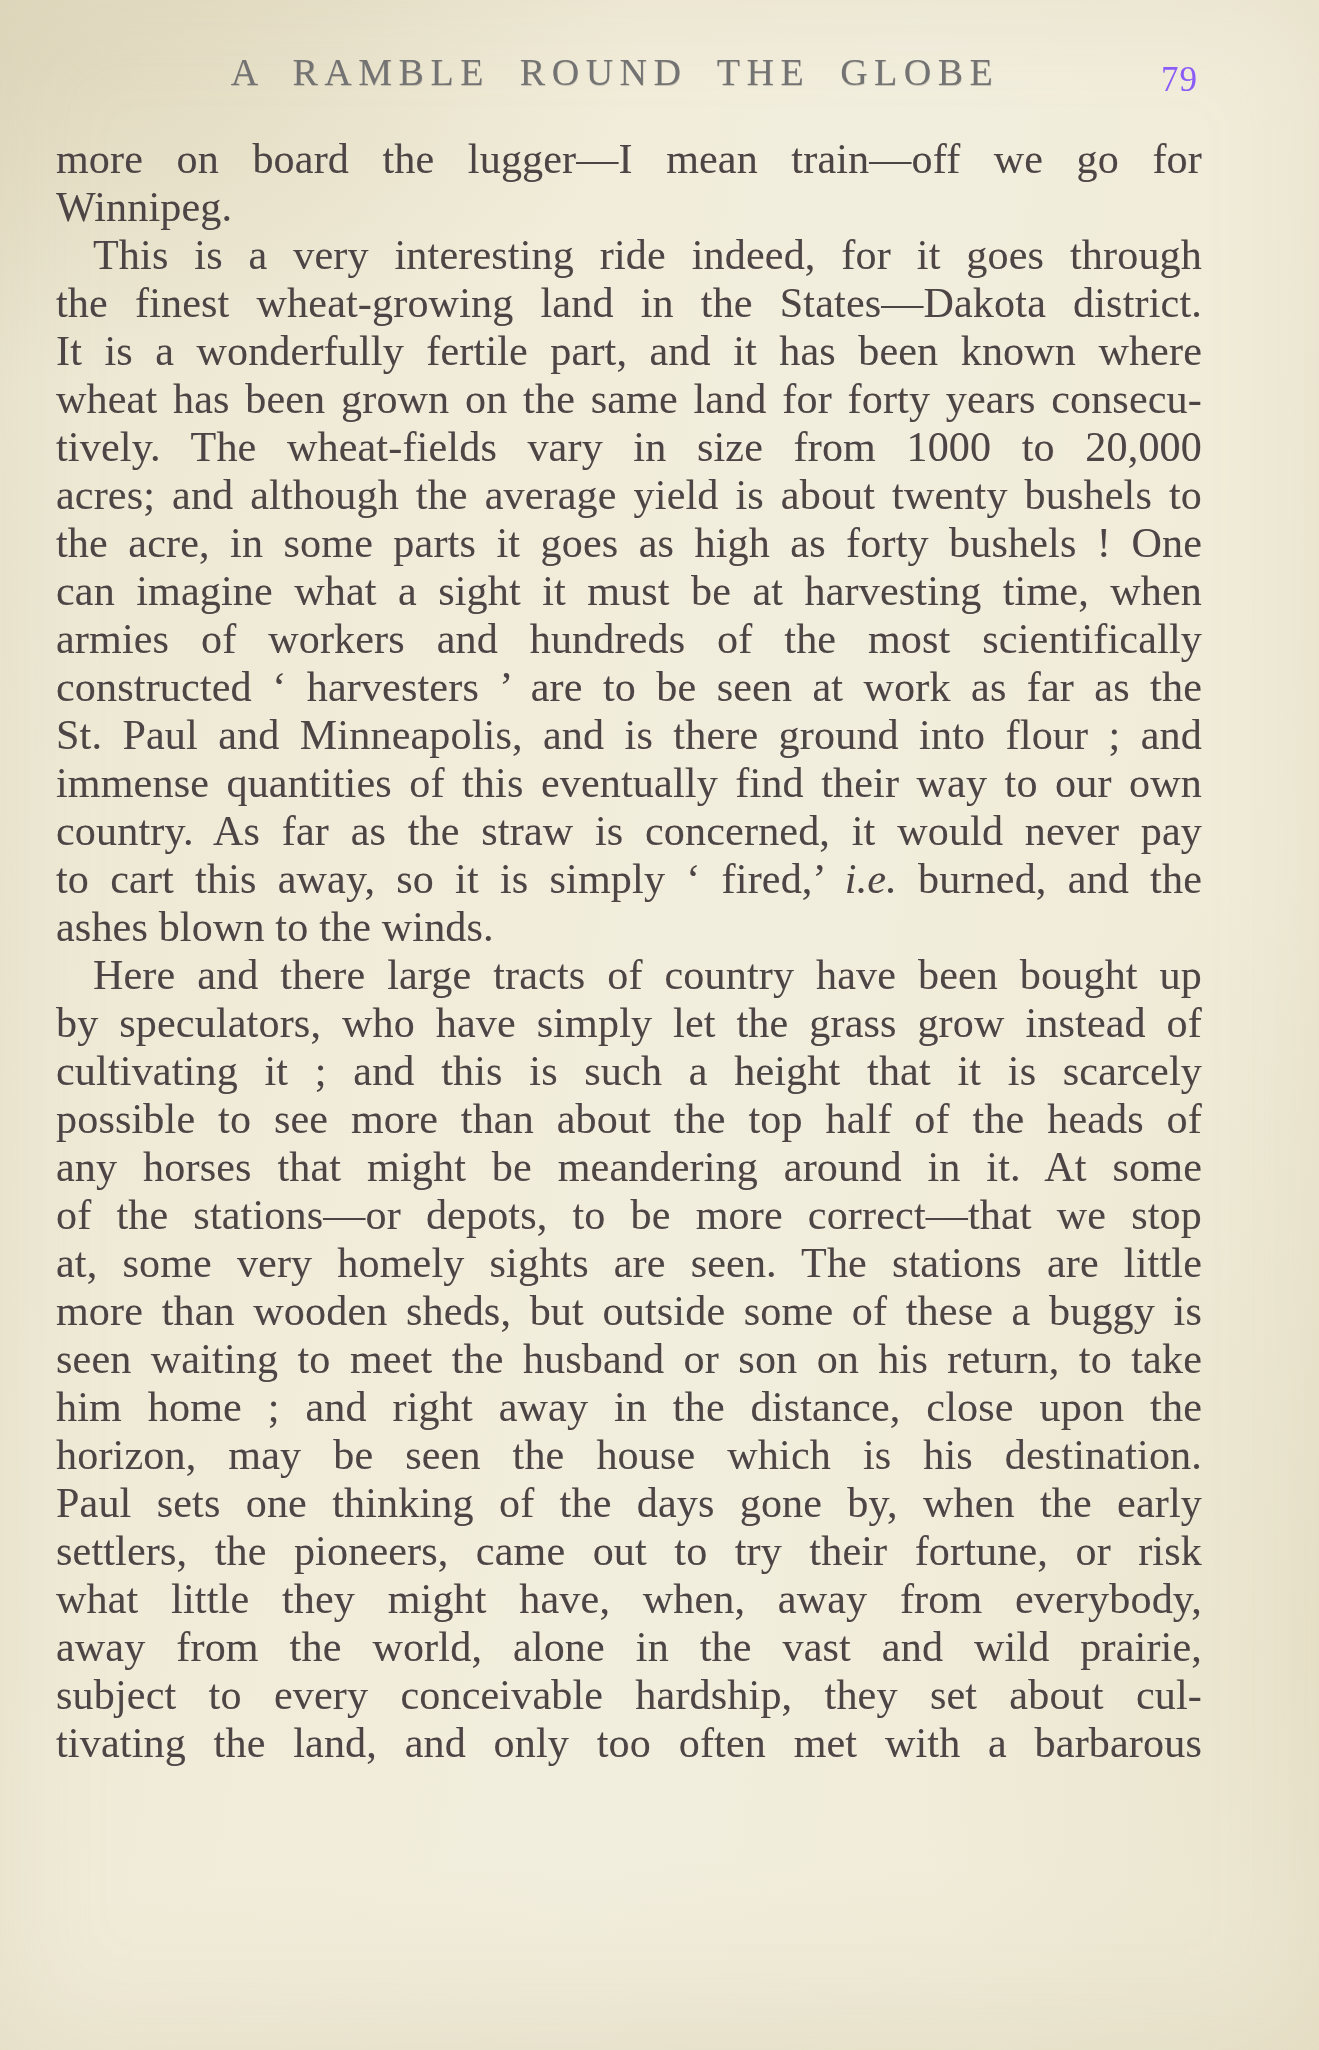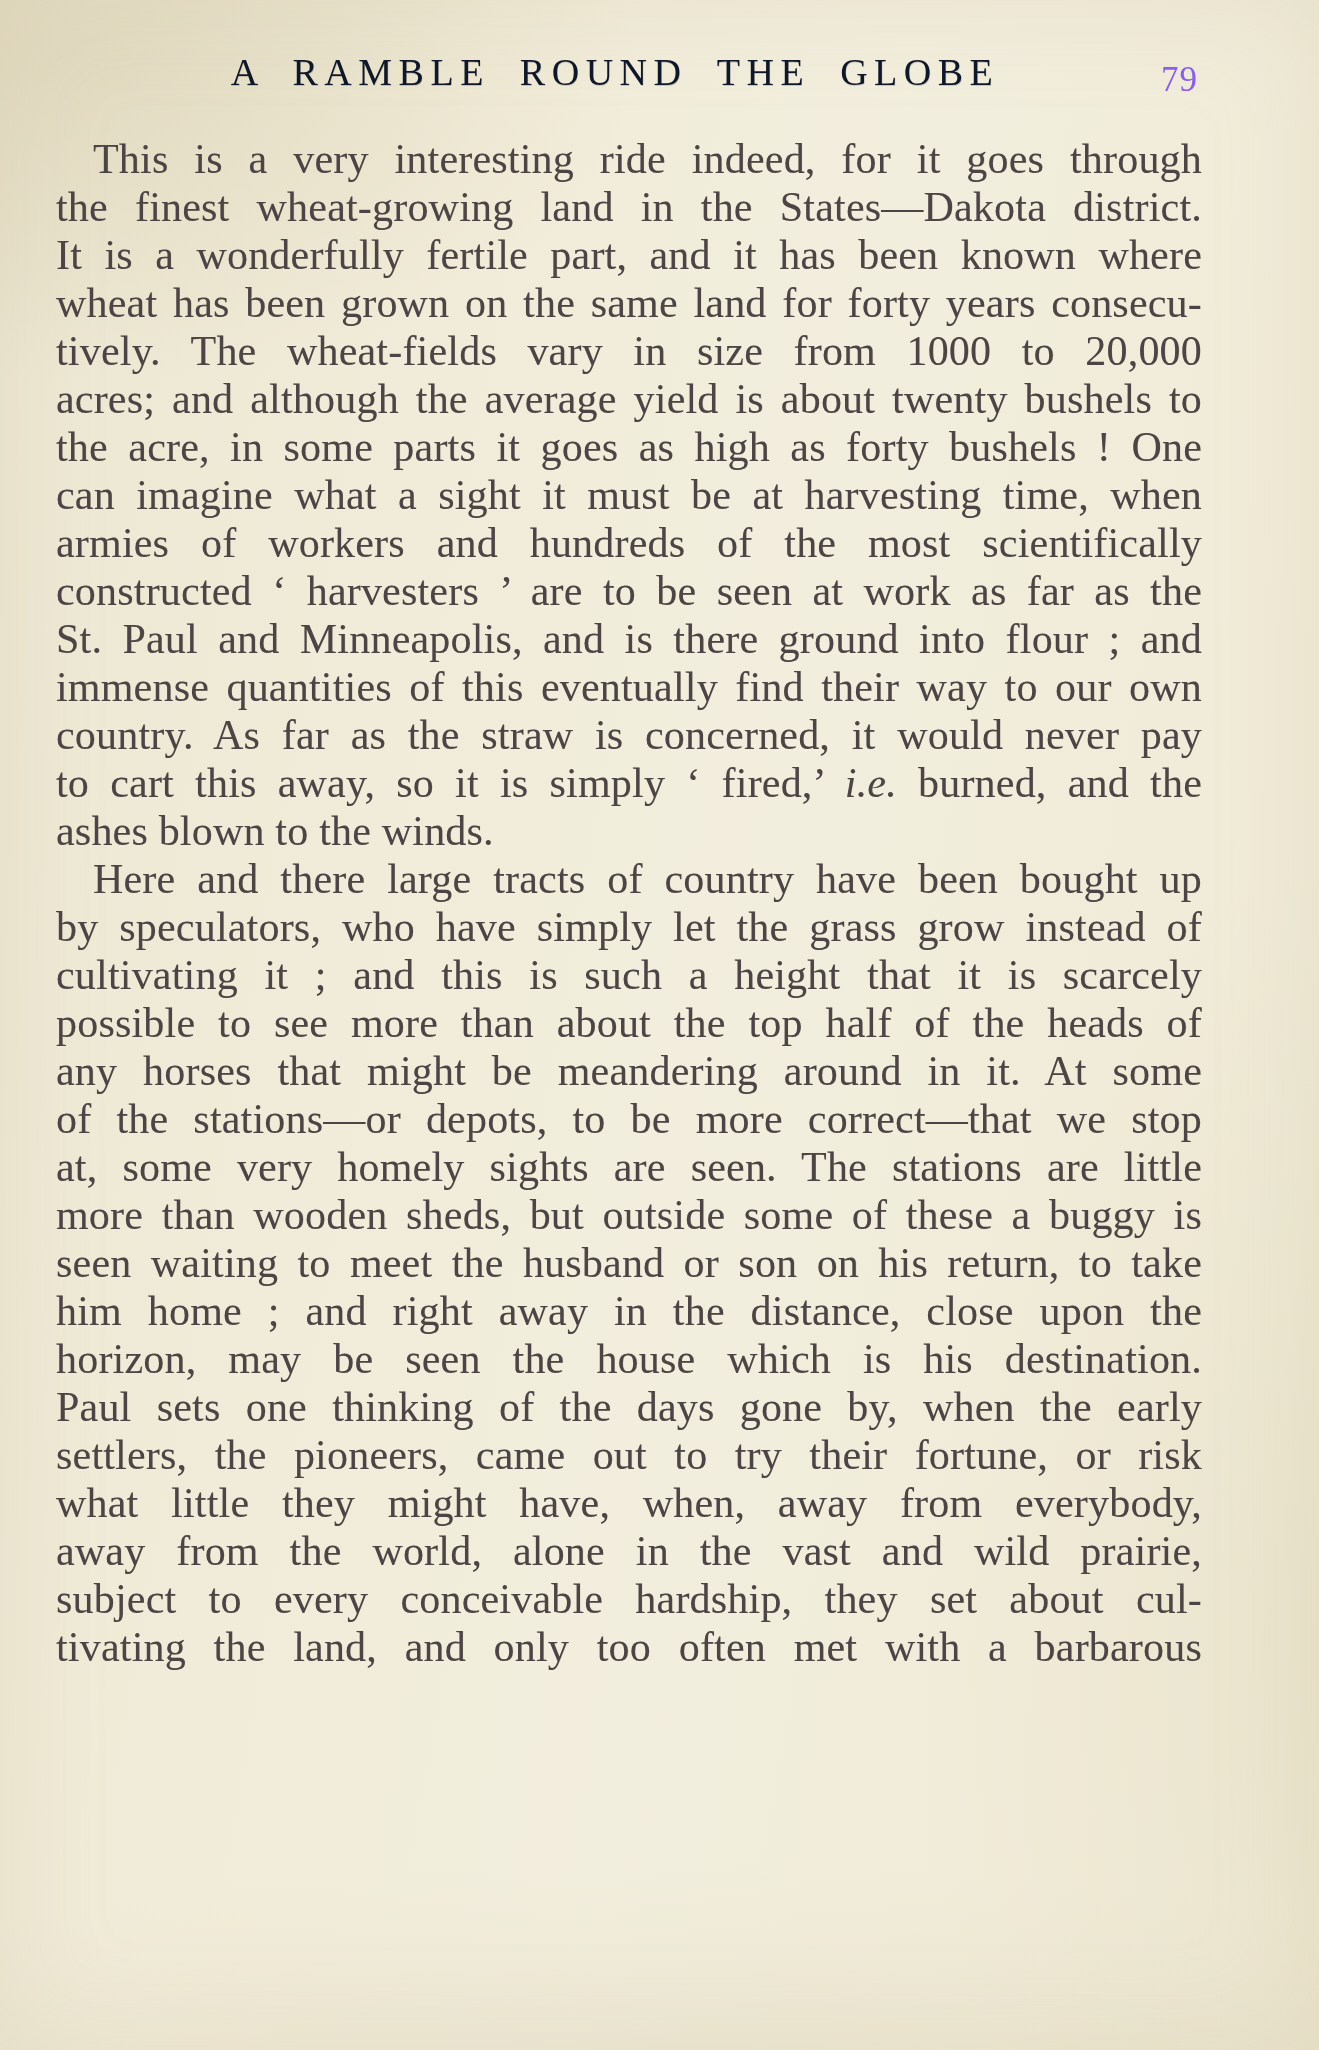--- a/index.html
+++ b/index.html
@@ -29,21 +29,21 @@
     left: 56px;
     width: 1146px;
     height: 62px;
   }
   .header-title {
     text-align: center;
     margin-right: 28px;
     font-size: 38px;
     letter-spacing: 6.5px;
     word-spacing: 14px;
-    color: #0f172a;
+    color: #737373;
     text-shadow: 0.4px 0.5px 0.6px rgba(90,80,72,0.25);
   }
   .page-number {
     position: absolute;
     right: 4px;
     top: 10px;
     font-size: 35px;
     letter-spacing: 1px;
     color: #8b5cf6;
   }
@@ -69,20 +69,24 @@
 </head>
 <body>
 
 <div class="scan-page">
   <header class="running-header">
     <div class="header-title">A RAMBLE ROUND THE GLOBE</div>
     <div class="page-number">79</div>
   </header>
 
   <main class="page-text">
+      <div class="para">
+        <div class="line">more on board the lugger—I mean train—off we go for</div>
+        <div class="line no-just">Winnipeg.</div>
+      </div>
       <div class="para indent">
         <div class="line">This is a very interesting ride indeed, for it goes through</div>
         <div class="line">the finest wheat-growing land in the States—Dakota district.</div>
         <div class="line">It is a wonderfully fertile part, and it has been known where</div>
         <div class="line">wheat has been grown on the same land for forty years consecu-</div>
         <div class="line">tively. The wheat-fields vary in size from 1000 to 20,000</div>
         <div class="line">acres; and although the average yield is about twenty bushels to</div>
         <div class="line">the acre, in some parts it goes as high as forty bushels ! One</div>
         <div class="line">can imagine what a sight it must be at harvesting time, when</div>
         <div class="line">armies of workers and hundreds of the most scientifically</div>

